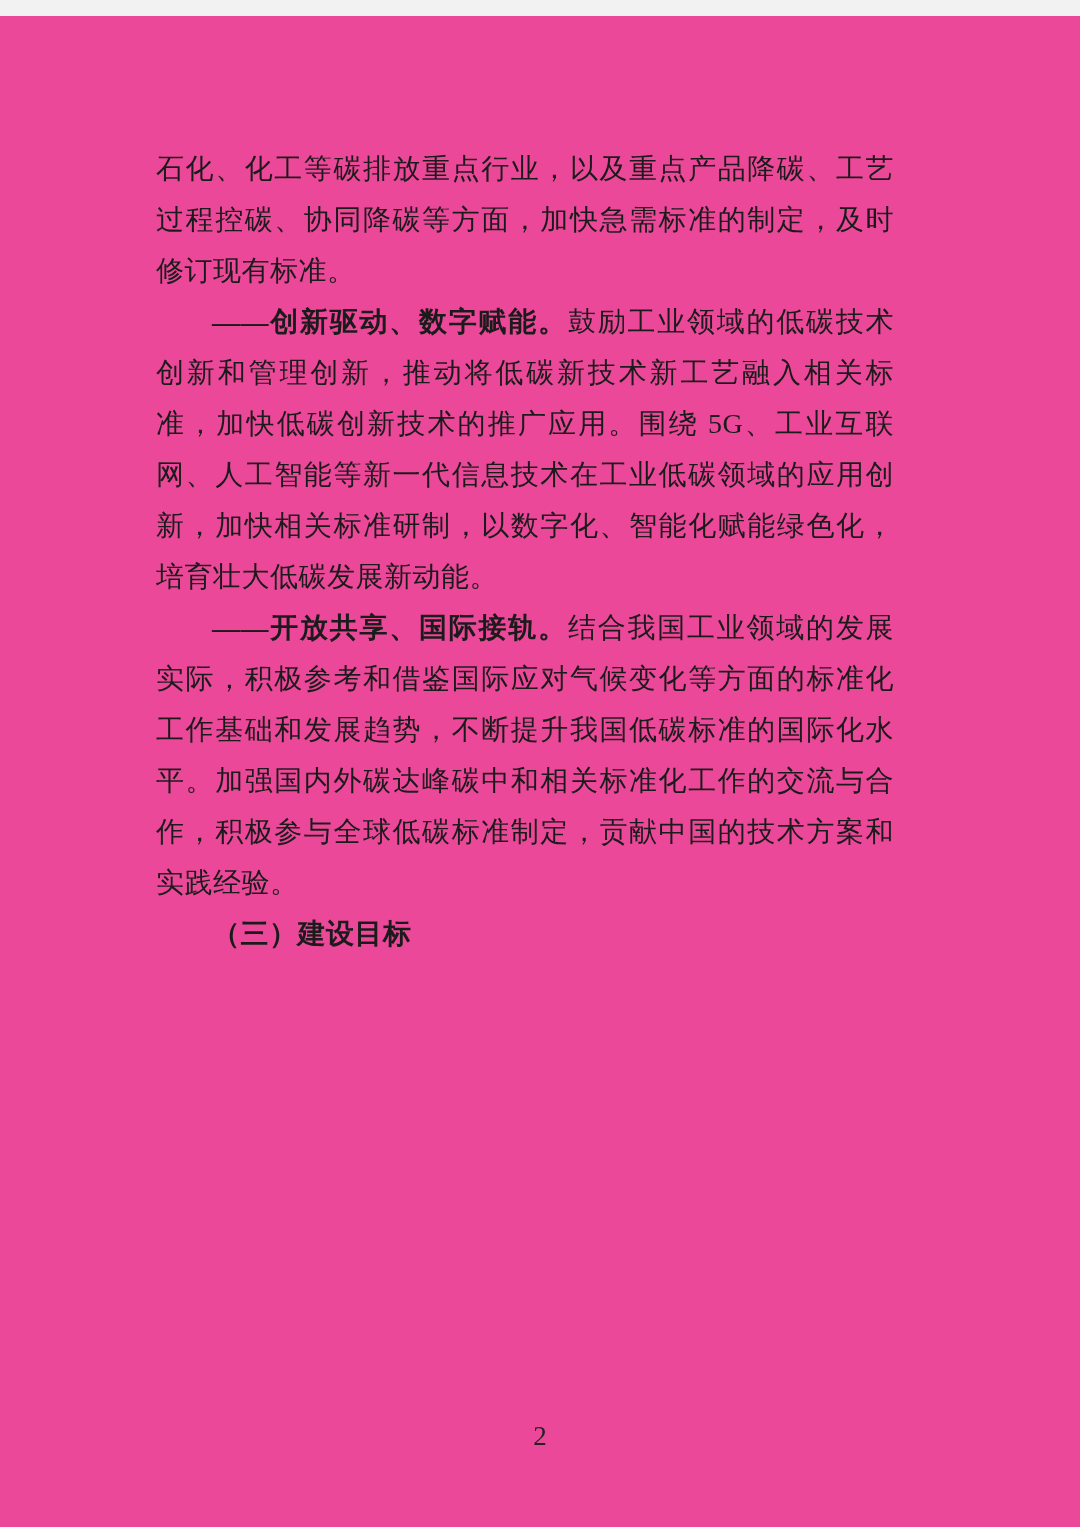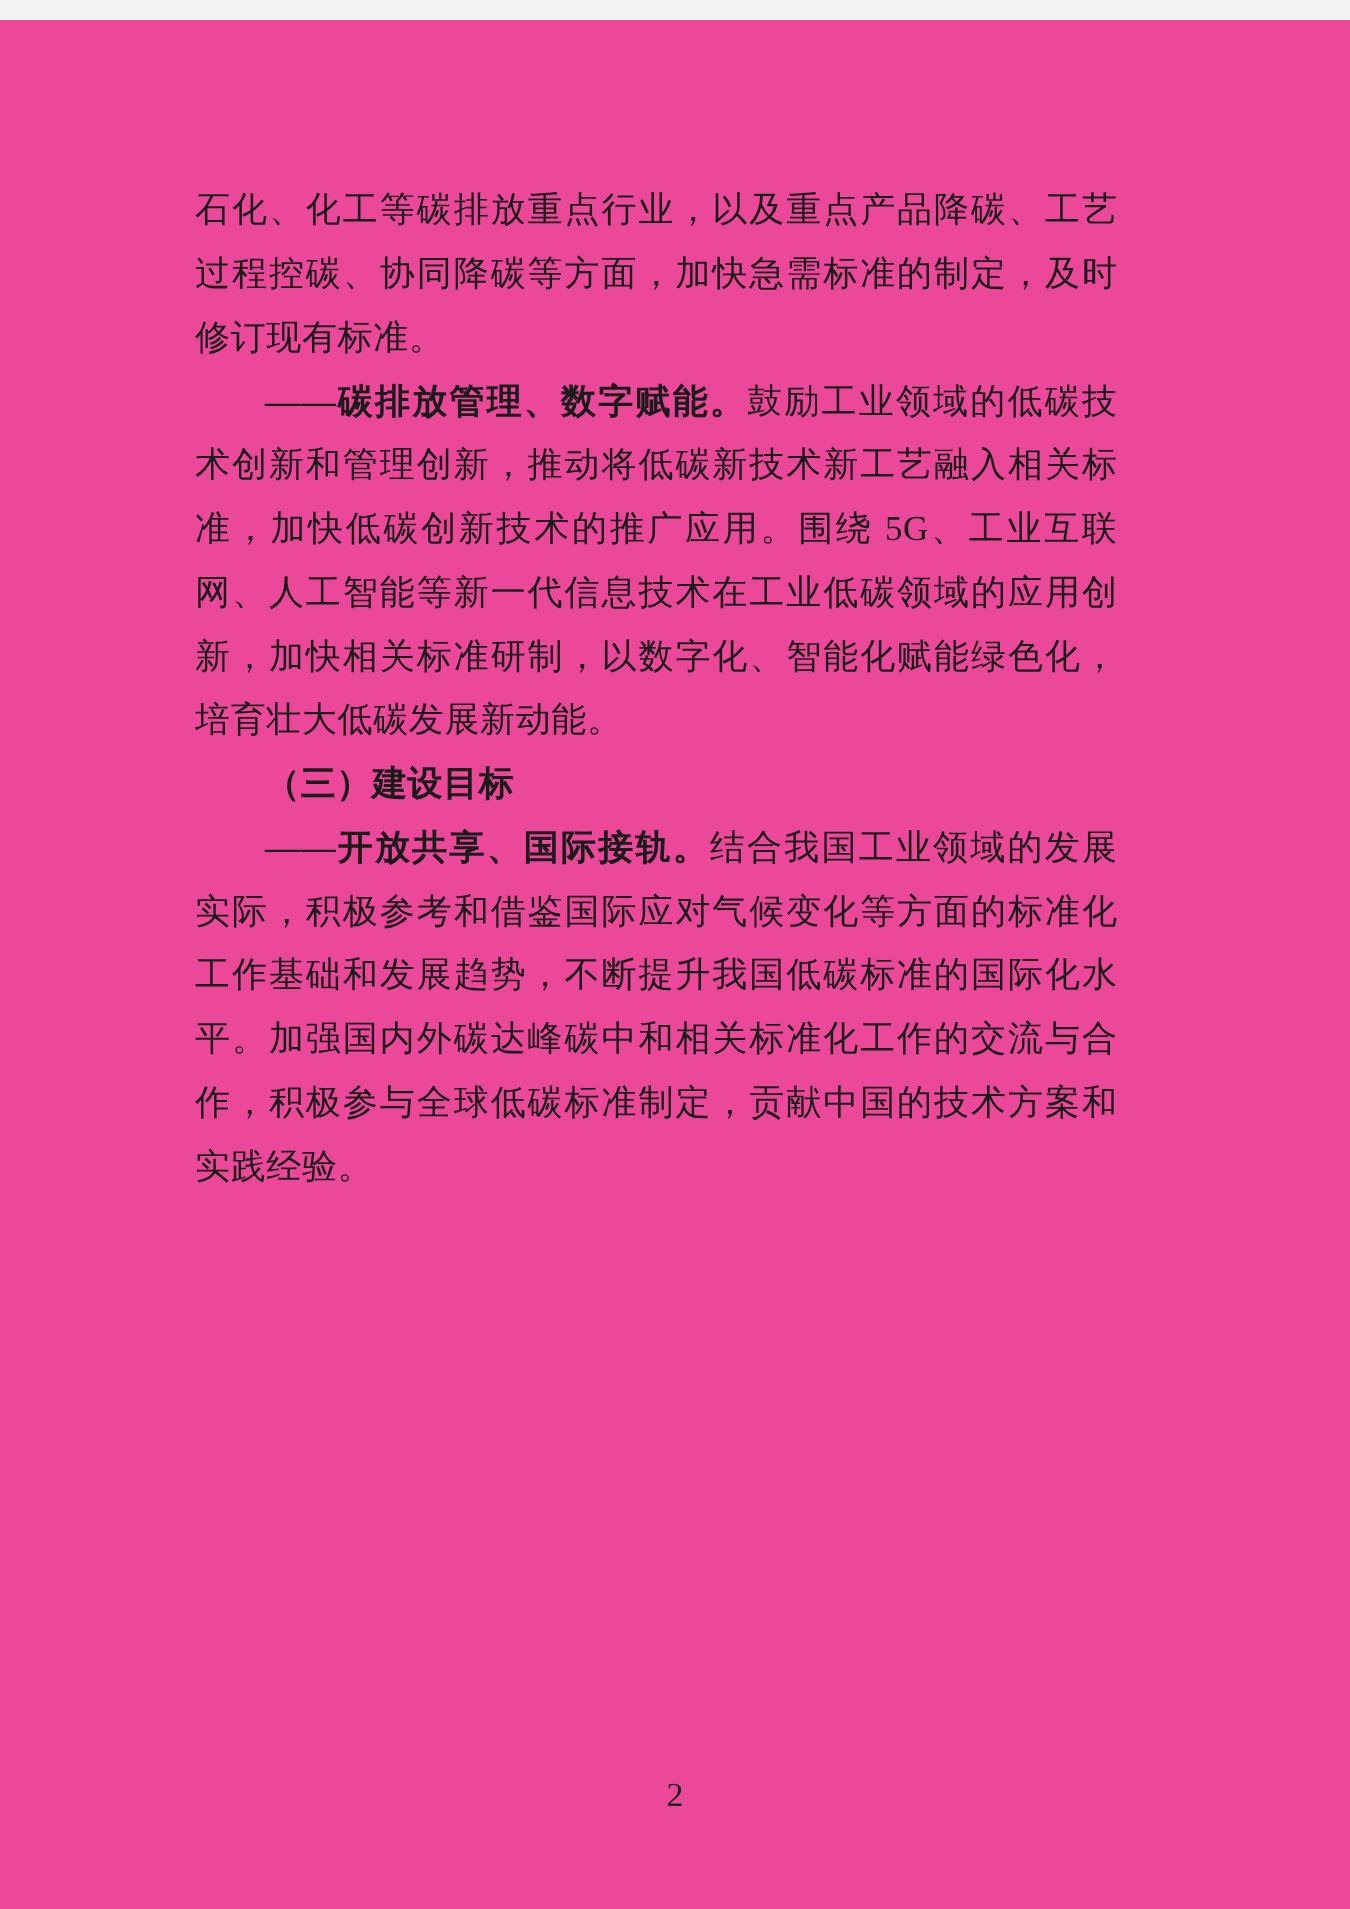--- a/index.html
+++ b/index.html
@@ -52,18 +52,18 @@
     letter-spacing: 0;
   }
 </style>
 </head>
 <body>
 
 <div class="page">
   <div class="text-block">
 
   <p class="para continuation"><span class="seg">石化、化工等碳排放重点行业，以及重点产品降碳、工艺过程控碳、协同降碳等方面，加快急需标准的制定，及时修订现有标准。</span></p>
-      <p class="para body"><span class="seg bold">——碳排放管理、数字赋能。</span><span class="seg">鼓励工业领域的低碳技术创新和管理创新，推动将低碳新技术新工艺融入相关标准，加快低碳创新技术的推广应用。围绕 5G、工业互联网、人工智能等新一代信息技术在工业低碳领域的应用创新，加快相关标准研制，以数字化、智能化赋能绿色化，培育壮大低碳发展新动能。</span></p>
+      <p class="para body"><span class="seg bold">——创新驱动、数字赋能。</span><span class="seg">鼓励工业领域的低碳技术创新和管理创新，推动将低碳新技术新工艺融入相关标准，加快低碳创新技术的推广应用。围绕 5G、工业互联网、人工智能等新一代信息技术在工业低碳领域的应用创新，加快相关标准研制，以数字化、智能化赋能绿色化，培育壮大低碳发展新动能。</span></p>
+      <p class="para body"><span class="seg bold">——开放共享、国际接轨。</span><span class="seg">结合我国工业领域的发展实际，积极参考和借鉴国际应对气候变化等方面的标准化工作基础和发展趋势，不断提升我国低碳标准的国际化水平。加强国内外碳达峰碳中和相关标准化工作的交流与合作，积极参与全球低碳标准制定，贡献中国的技术方案和实践经验。</span></p>
       <p class="para heading"><span class="seg bold">（三）建设目标</span></p>
-      <p class="para body"><span class="seg bold">——开放共享、国际接轨。</span><span class="seg">结合我国工业领域的发展实际，积极参考和借鉴国际应对气候变化等方面的标准化工作基础和发展趋势，不断提升我国低碳标准的国际化水平。加强国内外碳达峰碳中和相关标准化工作的交流与合作，积极参与全球低碳标准制定，贡献中国的技术方案和实践经验。</span></p>
     </div>
   <div class="footer-page-num">2</div>
 </div>
 
 </body></html>

